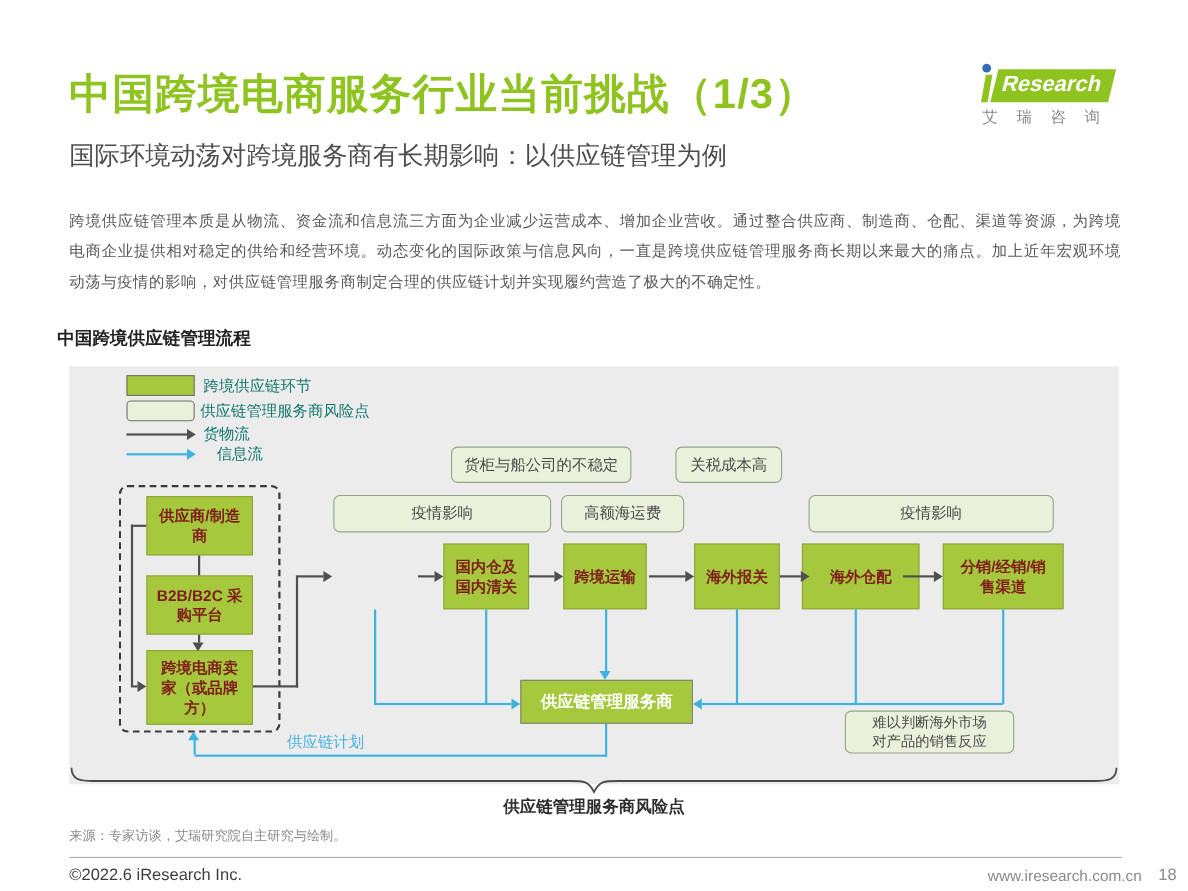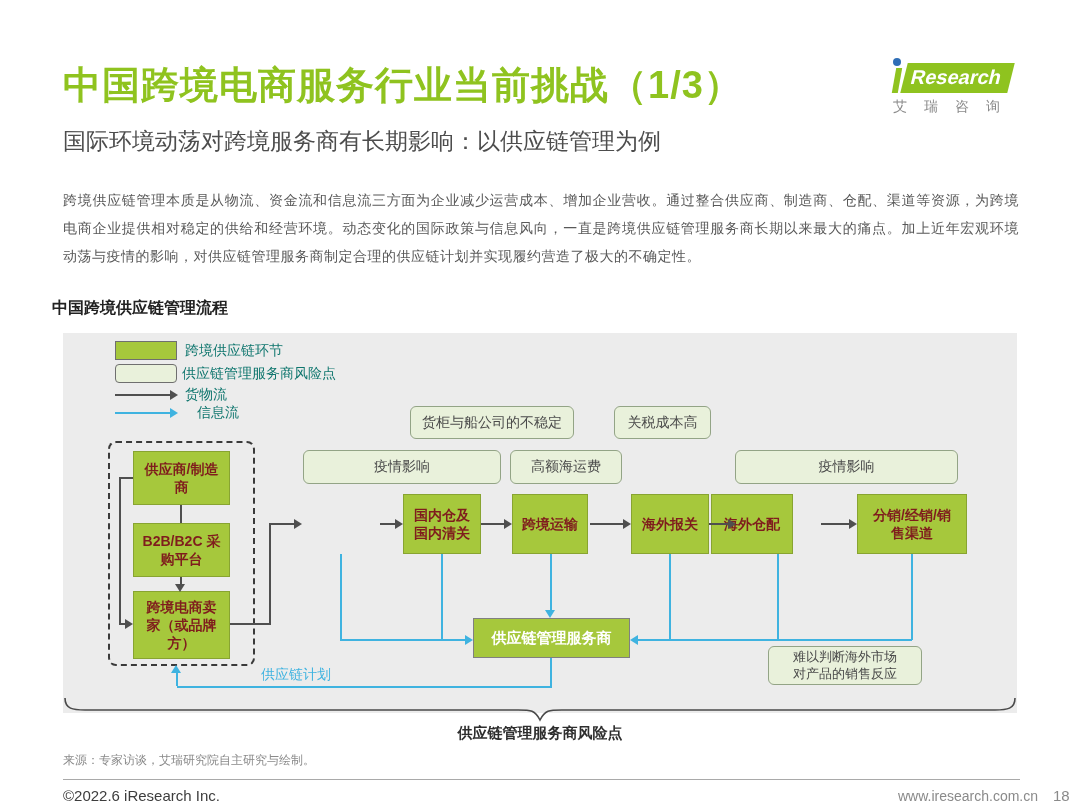--- a/index.html
+++ b/index.html
@@ -115,21 +115,21 @@
     <div class="tri tri-r gray" style="left:62px;top:286px;"></div>
 
     <div class="ln" style="left:167px;top:290px;width:41px;height:2px;"></div>
     <div class="ln" style="left:206px;top:190px;width:2px;height:102px;"></div>
     <div class="ln" style="left:208px;top:190px;width:23px;height:2px;"></div>
     <div class="tri tri-r gray" style="left:231px;top:186px;"></div>
 
     <div class="gbox" style="left:340px;top:161px;width:78px;height:60px;padding:0 6px;">国内仓及国内清关</div>
     <div class="gbox" style="left:449px;top:161px;width:76px;height:60px;padding:0 6px;">跨境运输</div>
     <div class="gbox" style="left:568px;top:161px;width:78px;height:60px;padding:0 6px;">海外报关</div>
-    <div class="gbox" style="left:648px;top:161px;width:82px;height:60px;padding:0 6px;">海外仓配</div>
+    <div class="gbox" style="left:666px;top:161px;width:107px;height:60px;padding:0 6px;">海外仓配</div>
     <div class="gbox" style="left:794px;top:161px;width:110px;height:60px;padding:0 15px;">分销/经销/销售渠道</div>
 
     <div class="ln" style="left:317px;top:190px;width:15px;height:2px;"></div>
     <div class="tri tri-r gray" style="left:332px;top:186px;"></div>
     <div class="ln" style="left:418px;top:190px;width:23px;height:2px;"></div>
     <div class="tri tri-r gray" style="left:441px;top:186px;"></div>
     <div class="ln" style="left:527px;top:190px;width:33px;height:2px;"></div>
     <div class="tri tri-r gray" style="left:560px;top:186px;"></div>
     <div class="ln" style="left:646px;top:190px;width:19px;height:2px;"></div>
     <div class="tri tri-r gray" style="left:665px;top:186px;"></div>

